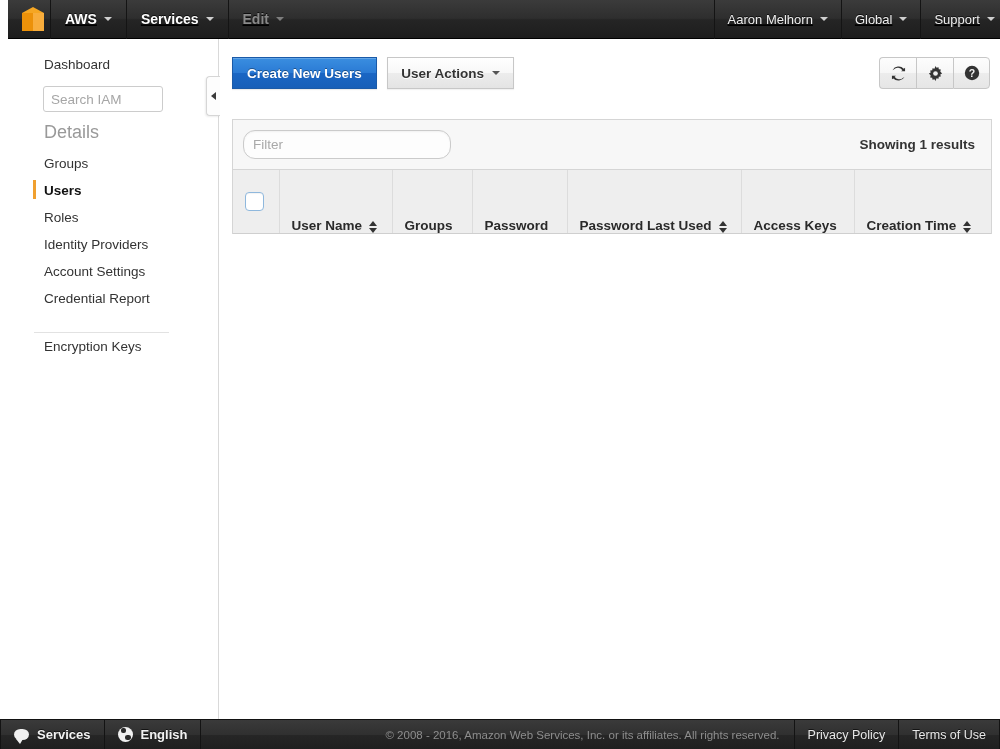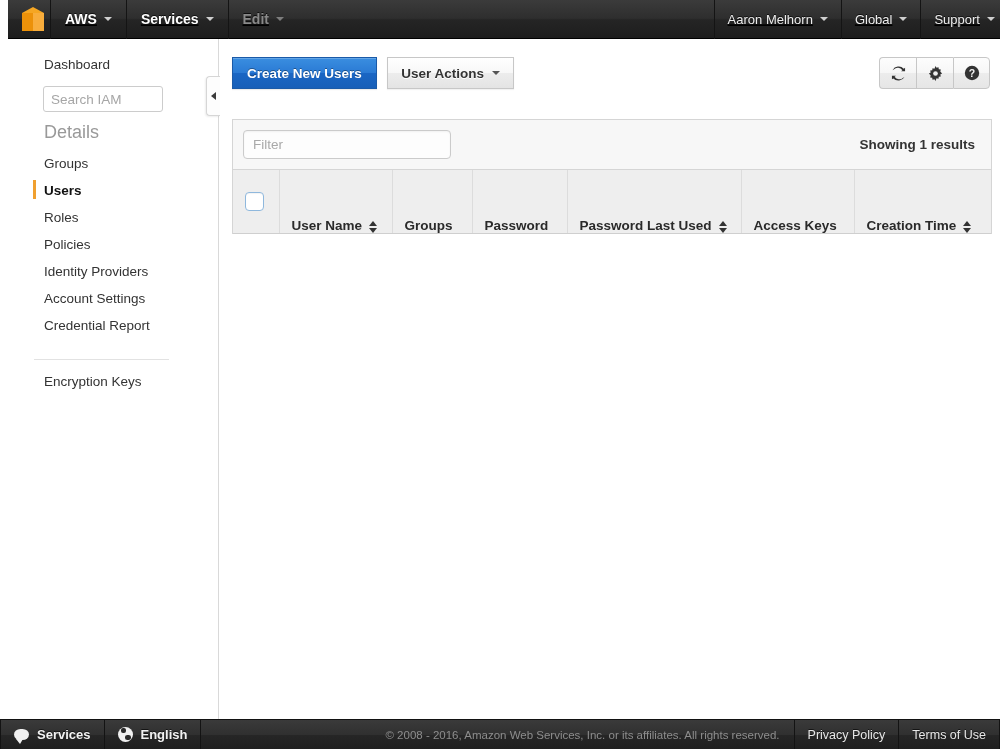--- a/index.html
+++ b/index.html
@@ -62,21 +62,21 @@
     margin: 6px 0 0 43px; width: 120px; height: 26px;
     border: 1px solid #cccccc; border-radius: 3px; background: #fff;
     font-family: "Liberation Sans", sans-serif; font-size: 13.5px;
     color: #333; padding: 0 7px;
   }
   #search-iam::placeholder { color: #a6a6a6; }
   .side-divider {
     margin: 20px 0 0 34px; width: 135px; height: 1px;
     background: #e2e2e2;
   }
-  .side-link.enc { margin-top: 8px; }
+  .side-link.enc { margin-top: 0; }
   #collapse-tab {
     position: absolute; left: 206px; top: 76px; width: 14px; height: 40px;
     background: #fdfdfd; border: 1px solid #d6d6d6; border-right: none;
     border-radius: 4px 0 0 4px;
     display: flex; align-items: center; justify-content: center;
     box-shadow: -1px 1px 2px rgba(0,0,0,.07); cursor: pointer; z-index: 5;
   }
   #collapse-tab .tri {
     width: 0; height: 0; border-top: 4px solid transparent;
     border-bottom: 4px solid transparent; border-right: 5px solid #3b3b3b;
@@ -117,21 +117,21 @@
   
   #table-card {
     position: absolute; left: 12px; top: 80px; right: 8px;
     border: 1px solid #d5d5d5; border-bottom: none; background: #fff;
   }
   #filter-bar {
     height: 50px; background: #f7f7f7; border-bottom: 1px solid #d5d5d5;
     display: flex; align-items: center; padding: 0 16px 0 10px;
   }
   #filter-input {
-    width: 208px; height: 29px; border: 1px solid #cbcbcb; border-radius: 4px;
+    width: 208px; height: 29px; border: 1px solid #cbcbcb; border-radius: 12px;
     background: #fdfdfd; padding: 0 9px; font-size: 13.5px; color: #333;
     font-family: "Liberation Sans", sans-serif;
     box-shadow: inset 0 1px 2px rgba(0,0,0,.05);
   }
   #filter-input::placeholder { color: #a9a9a9; }
   #showing-results {
     margin-left: auto; font-size: 13.5px; font-weight: bold; color: #333;
   }
 
   table.grid { width: 100%; border-collapse: collapse; table-layout: fixed; }
@@ -253,23 +253,20 @@
   </div>
 
   <div class="side-link">
     <span>Groups</span>
   </div>
   <div class="side-link active">
     <span>Users</span>
   </div>
   <div class="side-link">
     <span>Roles</span>
-  </div>
-  <div class="side-link">
-    <span>Policies</span>
   </div>
   <div class="side-link">
     <span>Identity Providers</span>
   </div>
   <div class="side-link">
     <span>Account Settings</span>
   </div>
   <div class="side-link">
     <span>Credential Report</span>
   </div>

